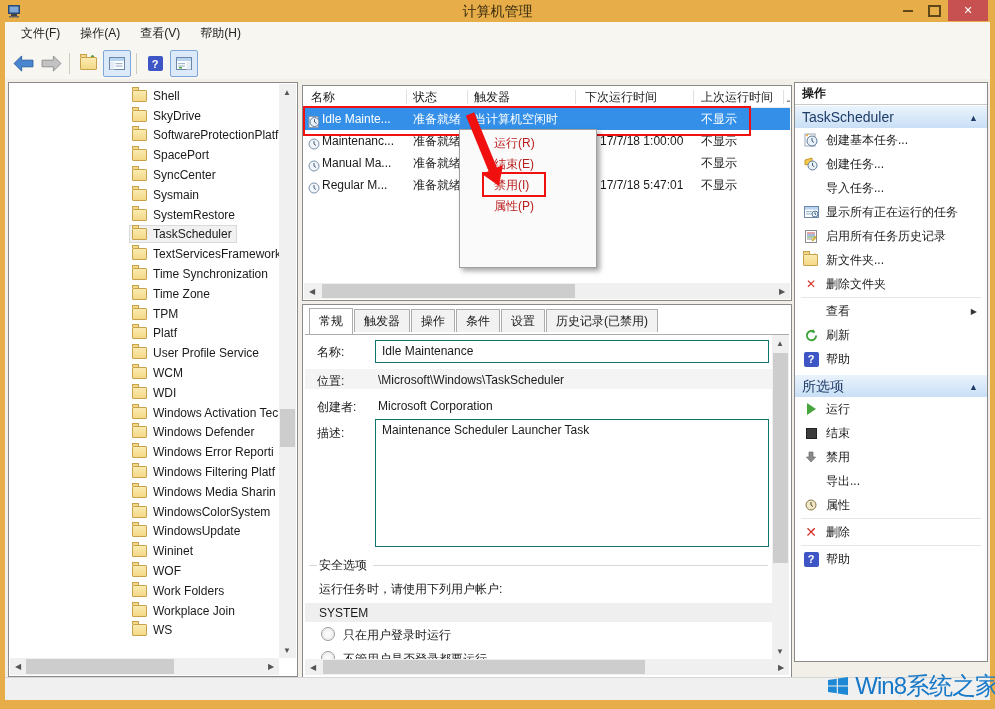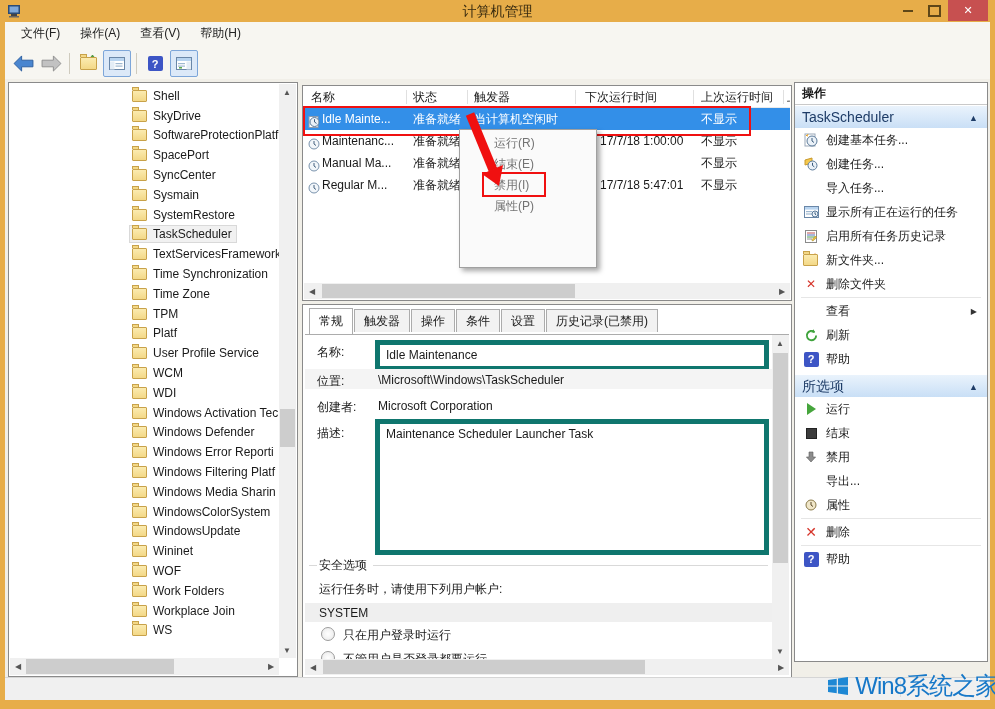--- a/index.html
+++ b/index.html
@@ -52,33 +52,33 @@
   #rows{position:absolute;left:1px;top:22px;right:1px}
   .trow{position:relative;height:22px;line-height:22px}
   .trow span{position:absolute;white-space:nowrap}
   .trow.sel{background:#338FE8;color:#fff}
   .c-icon{left:4px;top:5px}
   .c-name{left:18px}.c-status{left:109px}.c-trig{left:170px}.c-next{left:296px}.c-last{left:397px}
   #row-redbox{position:absolute;left:0;top:20px;width:444px;height:26px;border:2px solid #F01010;z-index:6}
   
   #ctx{position:absolute;left:459px;top:129px;width:136px;height:134px;background:#FAFAFA;
        border:1px solid #A0A0A0;box-shadow:3px 3px 5px rgba(0,0,0,.35);z-index:20;padding-top:3px}
-  .ctx-item{height:21px;line-height:21px;padding-left:34px;color:#737373}
+  .ctx-item{height:21px;line-height:21px;padding-left:34px;color:#b91c1c}
   #ctx-redbox{position:absolute;left:482px;top:172px;width:60px;height:21px;border:2px solid #F01010;z-index:30}
   #red-arrow{position:absolute;left:455px;top:112px;z-index:40}
   
   #detail-pane{left:297px;top:225px;width:488px;height:372px}
   #tabs{position:absolute;left:6px;top:4px;display:flex;z-index:3}
   .tab{height:22px;line-height:22px;padding:0 9px;background:#F2F2F2;border:1px solid #ACACAC;
        border-bottom:none;margin-right:1px;white-space:nowrap}
   .tab.active{background:#fff;height:25px;margin-top:-1px;line-height:24px;z-index:4}
   #tabline{position:absolute;left:2px;right:2px;top:29px;border-top:1px solid #ACACAC;z-index:2}
   #dbody{position:absolute;left:2px;top:30px;right:19px;bottom:18px;overflow:hidden}
   .flabel{position:absolute;left:12px;white-space:nowrap}
-  .fbox{position:absolute;left:70px;right:3px;background:#fff;border:5px solid #0f766e;padding:2px 6px;
+  .fbox{position:absolute;left:70px;right:3px;background:#fff;border:1px solid #0f766e;padding:2px 6px;
         line-height:16px;white-space:nowrap;overflow:hidden}
   .fval{position:absolute;white-space:nowrap}
   .stripe{position:absolute;left:0;right:0;background:#F4F4F4}
   .gline{position:absolute;height:1px;background:#D9D9D9}
   .radio{position:absolute;width:12px;height:12px;border:1px solid #9C9C9C;border-radius:50%;
          background:radial-gradient(#fff,#e8e8e8)}
   #d-vscroll{right:2px;top:30px;bottom:18px;width:17px}
   #d-hscroll{left:2px;right:2px;bottom:2px;height:16px}
   
   #actions-pane{left:789px;top:3px;width:192px;height:578px;overflow:hidden}

